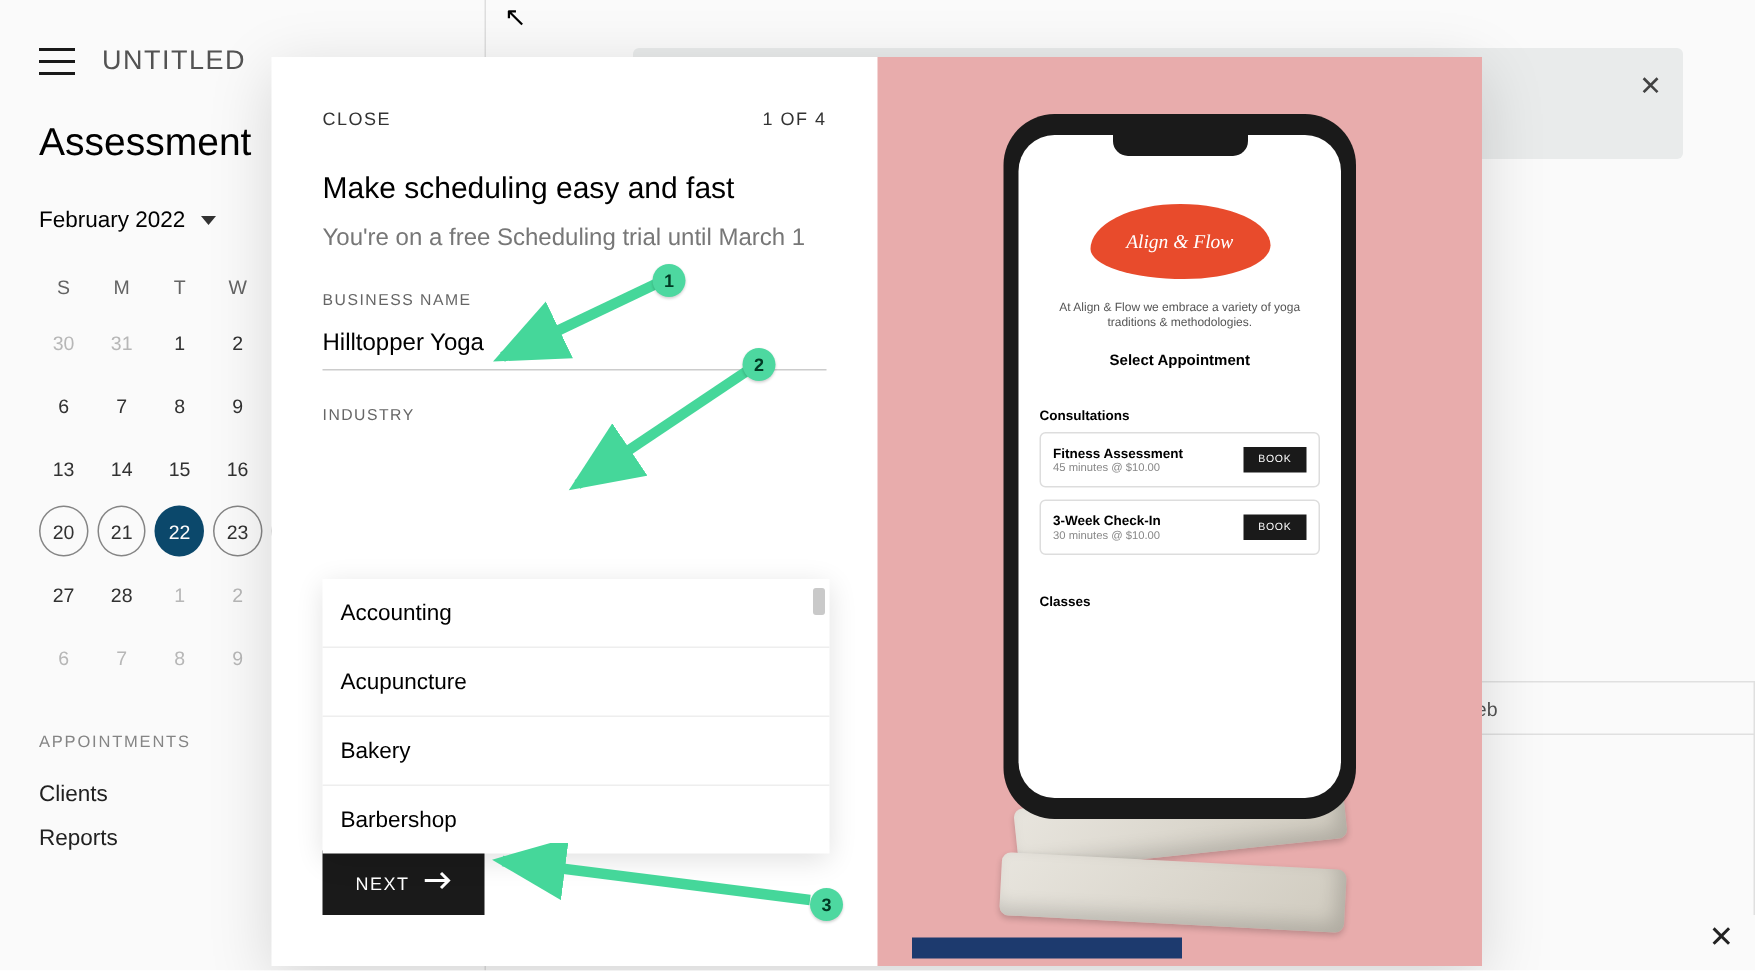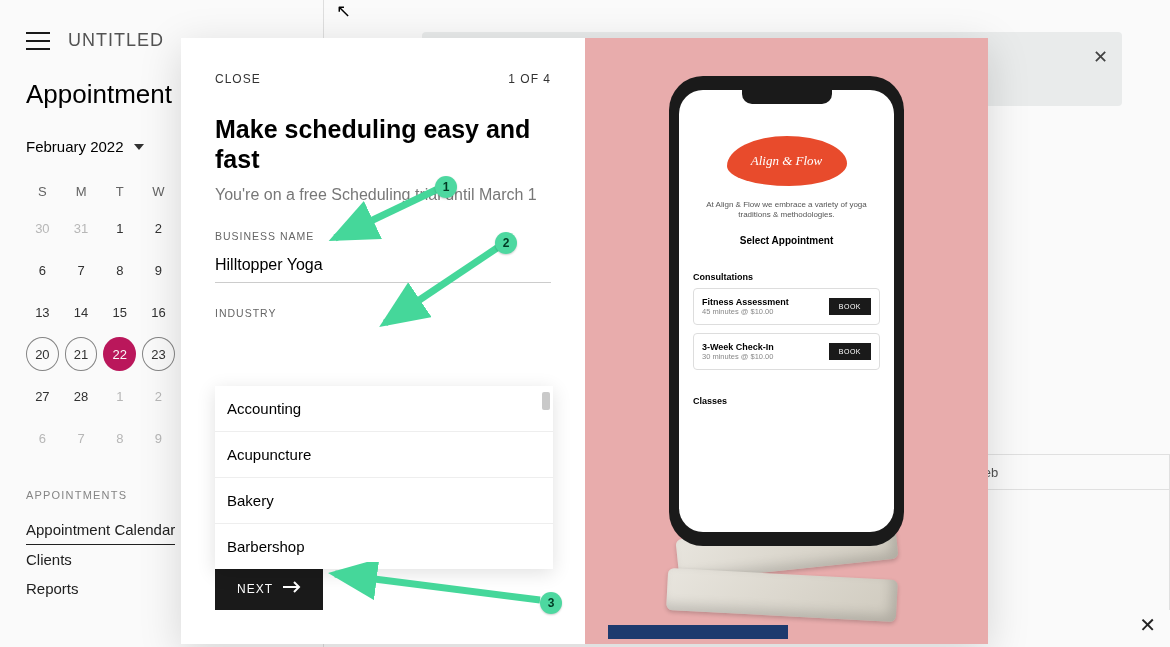--- a/index.html
+++ b/index.html
@@ -13,21 +13,21 @@
   .hamburger-icon span { height: 2px; background: #1a1a1a; width: 100%; }
   .site-title { font-size: 18px; letter-spacing: 1px; color: #555; }
   .page-title { font-size: 26px; font-weight: 500; margin-bottom: 28px; }
   .month-sel { display: flex; align-items: center; gap: 10px; font-size: 15px; margin-bottom: 16px; }
   .caret { width: 0; height: 0; border-left: 5px solid transparent; border-right: 5px solid transparent; border-top: 6px solid #333; }
   table.cal { border-collapse: separate; border-spacing: 6px 8px; font-size: 13px; margin-left: -6px; }
   table.cal th { font-weight: 400; color: #666; width: 34px; height: 24px; }
   table.cal td { width: 34px; height: 34px; text-align: center; color: #333; border-radius: 50%; }
   table.cal td.dim { color: #bbb; }
   table.cal td.outline { border: 1px solid #888; }
-  table.cal td.sel { background: #be185d; color: #fff; }
+  table.cal td.sel { background: #0c4a6e; color: #fff; }
   .appt-h { font-size: 11px; letter-spacing: 1.2px; color: #888; margin-top: 26px; margin-bottom: 14px; }
   .nav-item { font-size: 15px; padding: 6px 0; color: #222; }
   .nav-item.active { font-weight: 500; border-bottom: 1px solid #222; width: fit-content; }
   
   .main { flex: 1; position: relative; padding: 30px; }
   .notice { position: absolute; right: 48px; top: 32px; width: 700px; background: #eef0f0; border-radius: 4px; padding: 24px 48px 24px 24px; font-size: 22px; font-weight: 500; color: #222; }
   .notice .x { position: absolute; right: 14px; top: 14px; font-size: 18px; color: #444; cursor: pointer; }
   .week-header { position: absolute; left: 0; right: 0; top: 454px; display: flex; }
   .week-cell { flex: 1; border: 1px solid #e5e5e5; border-left: none; height: 36px; display: flex; align-items: center; justify-content: center; font-size: 13px; color: #555; }
   .week-body { position: absolute; left: 0; right: 0; top: 490px; display: flex; }
@@ -35,21 +35,21 @@
   
   .bottom-close { position: absolute; right: 14px; bottom: 10px; font-size: 20px; color: #222; cursor: pointer; }
   .bottom-blue { position: absolute; left: 608px; bottom: 8px; width: 180px; height: 14px; background: #1d3a6e; }
   
   
   .modal-backdrop { position: absolute; inset: 0; background: rgba(0,0,0,0.02); }
   .modal { position: absolute; left: 181px; top: 38px; width: 807px; height: 606px; background: #fff; display: flex; box-shadow: 0 10px 40px rgba(0,0,0,0.15); }
   .modal-left { width: 404px; padding: 34px 34px 34px 34px; display: flex; flex-direction: column; position: relative; }
   .modal-top { display: flex; justify-content: space-between; font-size: 12px; letter-spacing: 1px; color: #333; margin-bottom: 28px; }
   .close-btn { cursor: pointer; }
-  .modal-h1 { font-size: 25px; font-weight: 700; line-height: 1.2; margin-bottom: 10px; }
+  .modal-h1 { font-size: 20px; font-weight: 400; line-height: 1.2; margin-bottom: 10px; }
   .modal-sub { font-size: 16px; color: #777; line-height: 1.4; margin-bottom: 24px; }
   .label { font-size: 10.5px; letter-spacing: 1px; color: #666; margin-bottom: 8px; }
   .text-input { width: 100%; border: none; border-bottom: 1px solid #ccc; padding: 6px 0 8px 0; font-size: 16px; outline: none; margin-bottom: 24px; background: transparent; }
   .text-input.focus { border-bottom: 2px solid #222; }
   .dropdown { position: absolute; left: 34px; top: 348px; width: 338px; background: #fff; box-shadow: 0 4px 18px rgba(0,0,0,0.12); z-index: 5; }
   .dropdown-scroll { position: absolute; right: 3px; top: 6px; width: 8px; height: 18px; background: #c9c9c9; border-radius: 2px; }
   .dd-item { padding: 14px 12px; font-size: 15px; border-bottom: 1px solid #eee; cursor: pointer; }
   .dd-item:last-child { border-bottom: none; }
   .next-btn { position: absolute; left: 34px; bottom: 34px; background: #1a1a1a; color: #fff; padding: 14px 22px; font-size: 12px; letter-spacing: 1px; display: flex; align-items: center; gap: 10px; cursor: pointer; border: none; }
   .arrow-r { display: inline-block; }
@@ -83,21 +83,21 @@
 <div class="app">
   <div class="sidebar">
     <div class="hamburger">
       <div class="hamburger-icon">
           <span></span>
           <span></span>
           <span></span>
         </div>
       <div class="site-title">UNTITLED</div>
     </div>
-    <div class="page-title">Appointment</div>
+    <div class="page-title">Assessment</div>
     <div class="month-sel">
       <span>February 2022</span>
       <span class="caret"></span>
     </div>
     <table class="cal">
       <thead>
           <tr id="cal-head">
             <th>S</th>
             <th>M</th>
             <th>T</th>
@@ -159,21 +159,20 @@
             <td class="dim">8</td>
             <td class="dim">9</td>
             <td class="dim">10</td>
             <td class="dim">11</td>
             <td class="dim">12</td>
           </tr>
         </tbody>
     </table>
     <div class="appt-h">APPOINTMENTS</div>
     <div id="nav-list">
-        <div class="nav-item active">Appointment Calendar</div>
         <div class="nav-item">Clients</div>
         <div class="nav-item">Reports</div>
       </div>
   </div>
   <div class="main">
     <div class="notice">
       <span>g up your</span>
       <span class="x">✕</span>
     </div>
     <div class="week-header" id="week-header">

